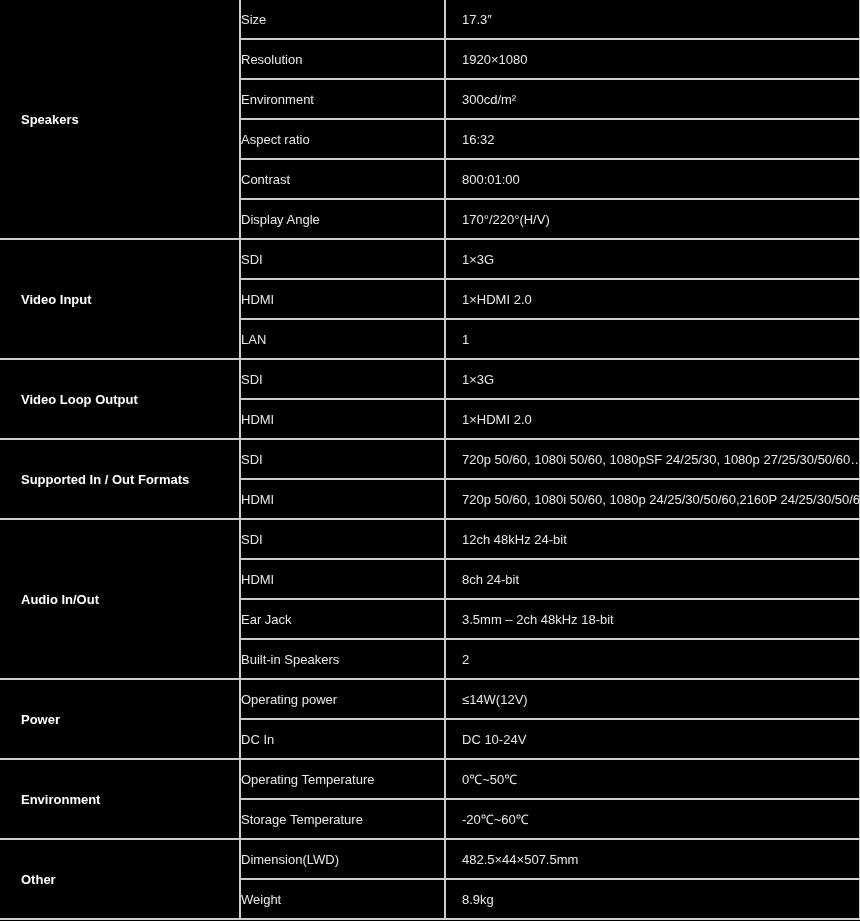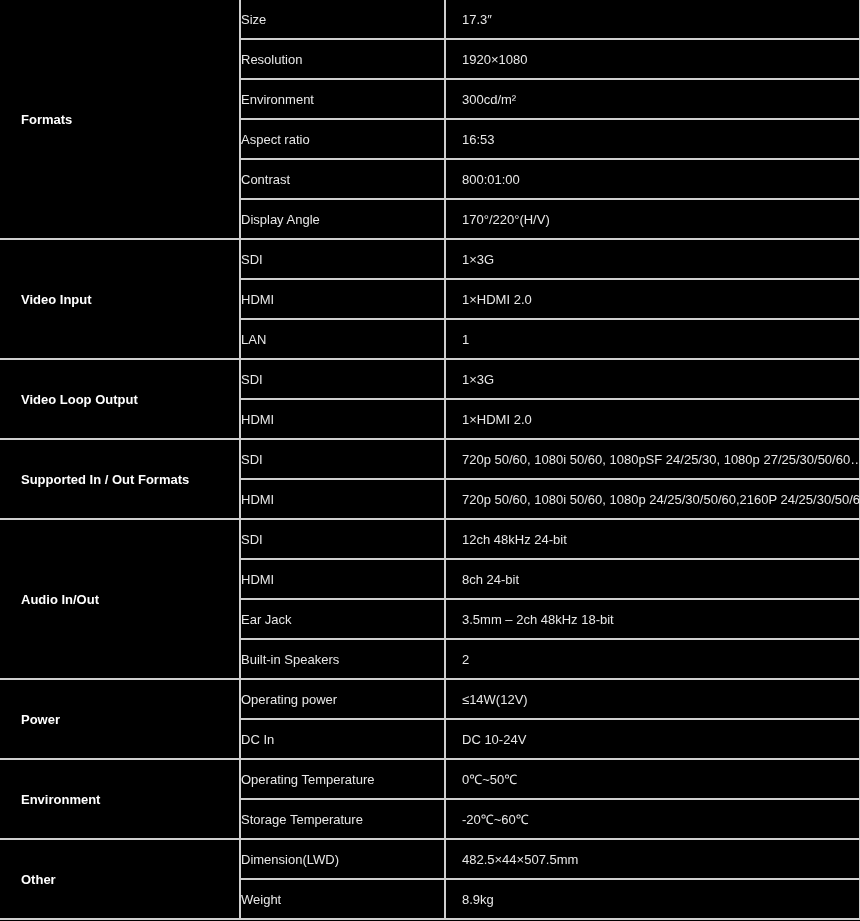--- a/index.html
+++ b/index.html
@@ -50,35 +50,35 @@
 <body>
 
 <table class="spec">
   <colgroup>
     <col style="width:240px">
     <col style="width:205px">
     <col style="width:415px">
   </colgroup>
   <tbody id="spec-body">
       <tr>
-        <td class="cat" rowspan="6">Formats</td>
+        <td class="cat" rowspan="6">Speakers</td>
         <td class="lbl">Size</td>
         <td class="val">17.3″</td>
       </tr>
       <tr>
         <td class="lbl">Resolution</td>
         <td class="val">1920×1080</td>
       </tr>
       <tr>
         <td class="lbl">Environment</td>
         <td class="val">300cd/m²</td>
       </tr>
       <tr>
         <td class="lbl">Aspect ratio</td>
-        <td class="val">16:53</td>
+        <td class="val">16:32</td>
       </tr>
       <tr>
         <td class="lbl">Contrast</td>
         <td class="val">800:01:00</td>
       </tr>
       <tr>
         <td class="lbl">Display Angle</td>
         <td class="val">170°/220°(H/V)</td>
       </tr>
       <tr>

